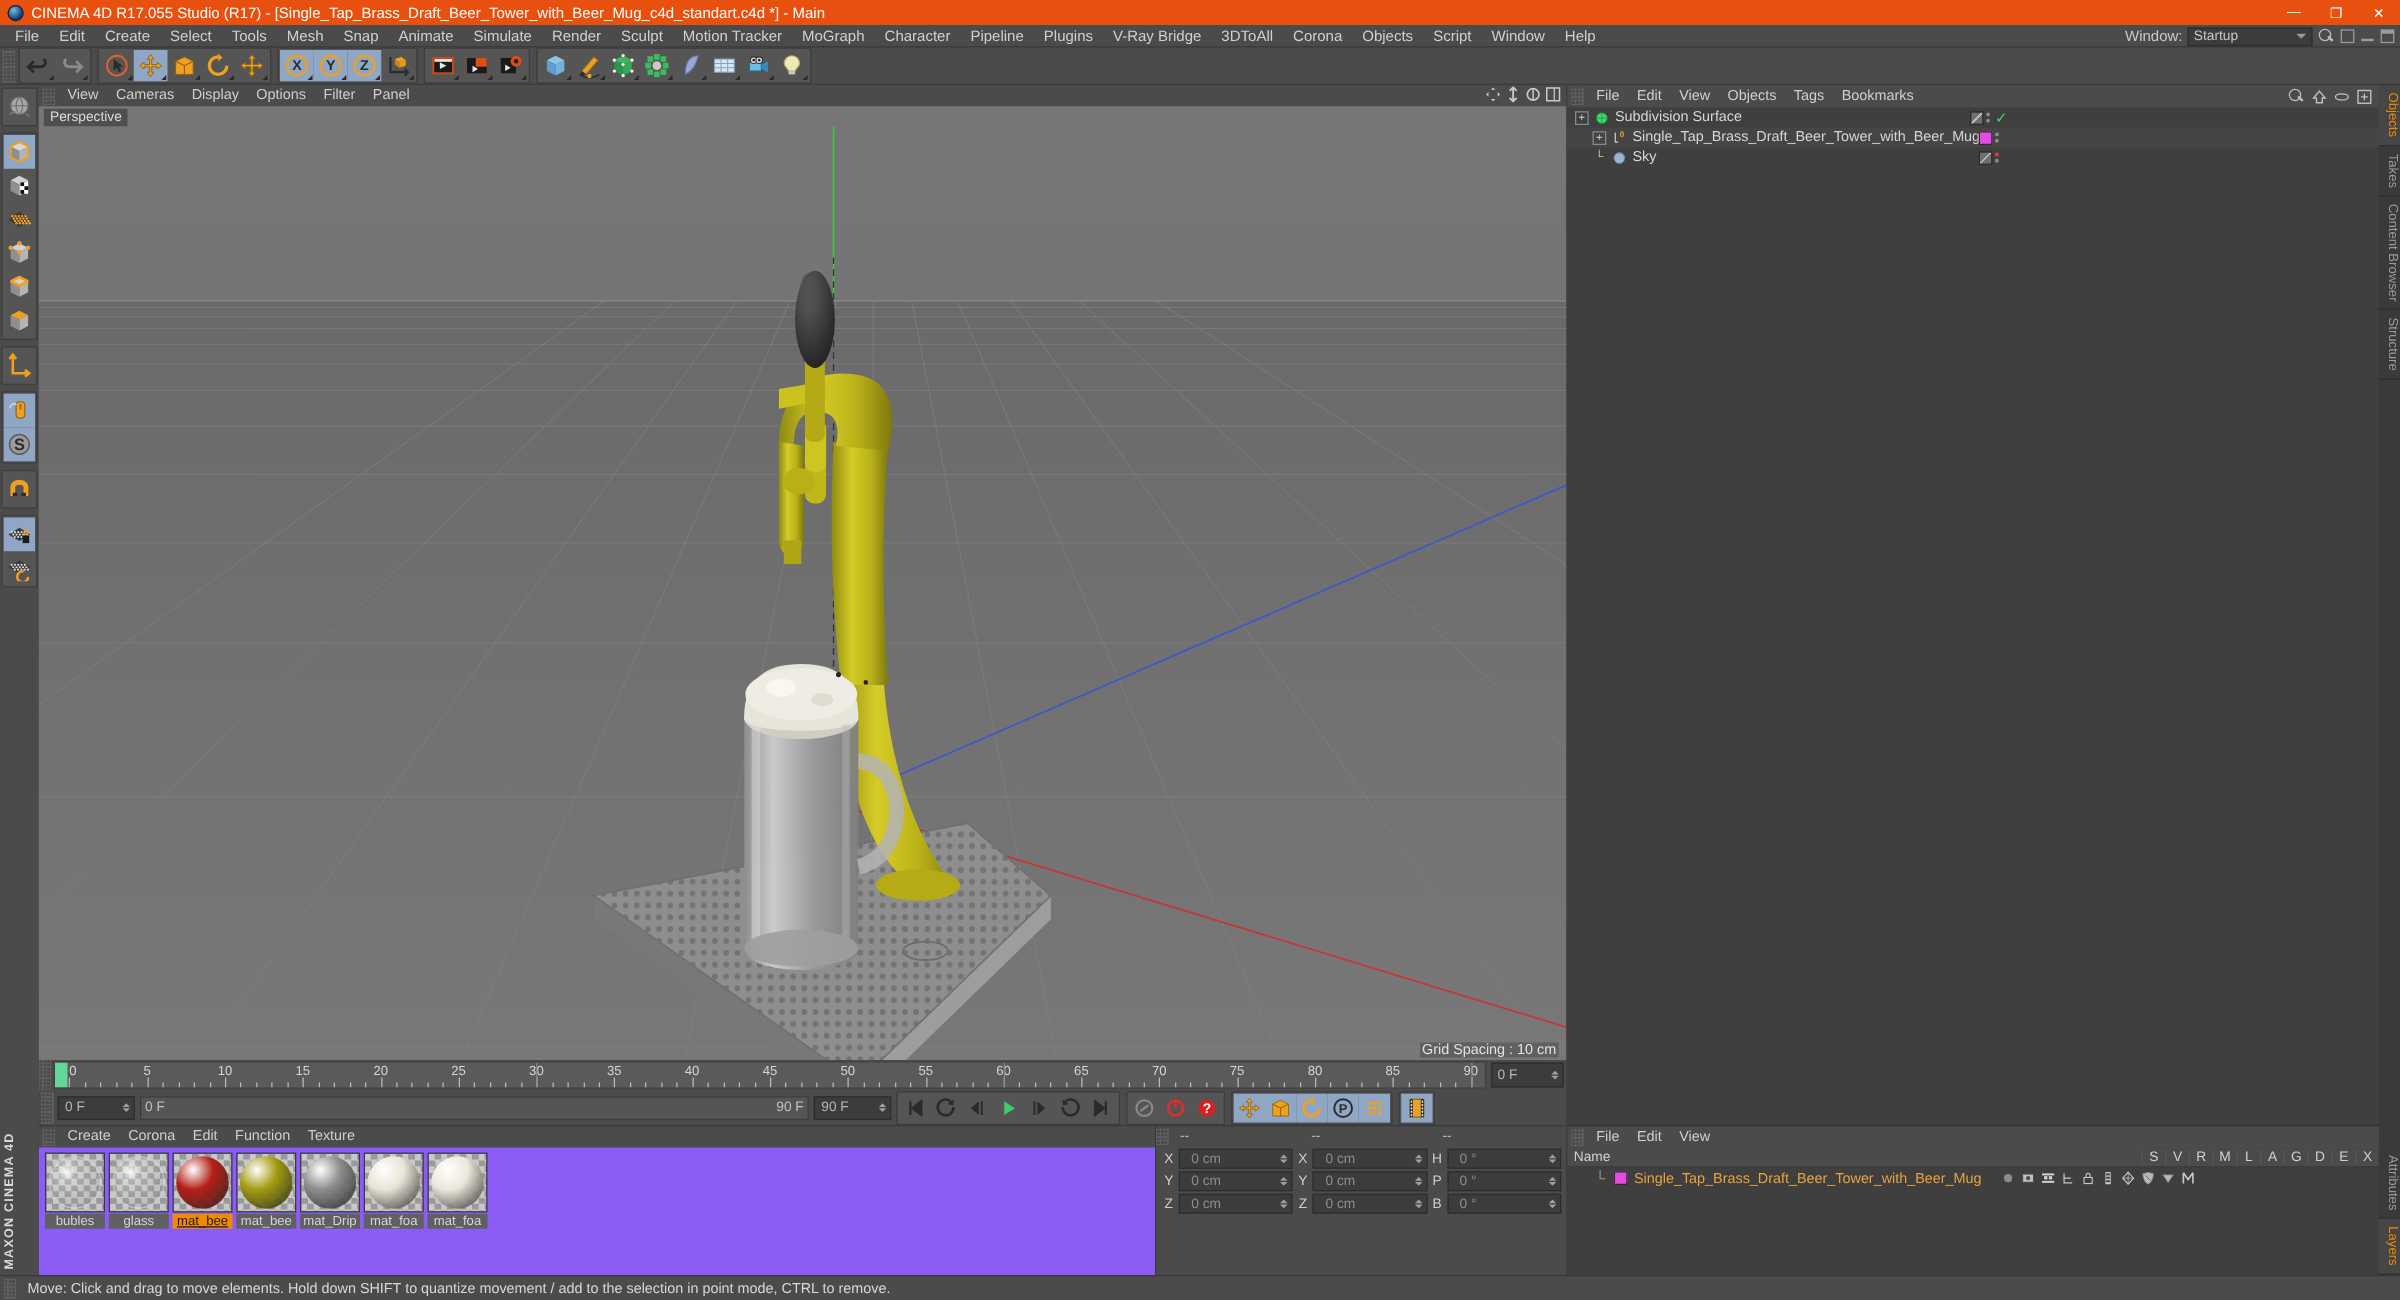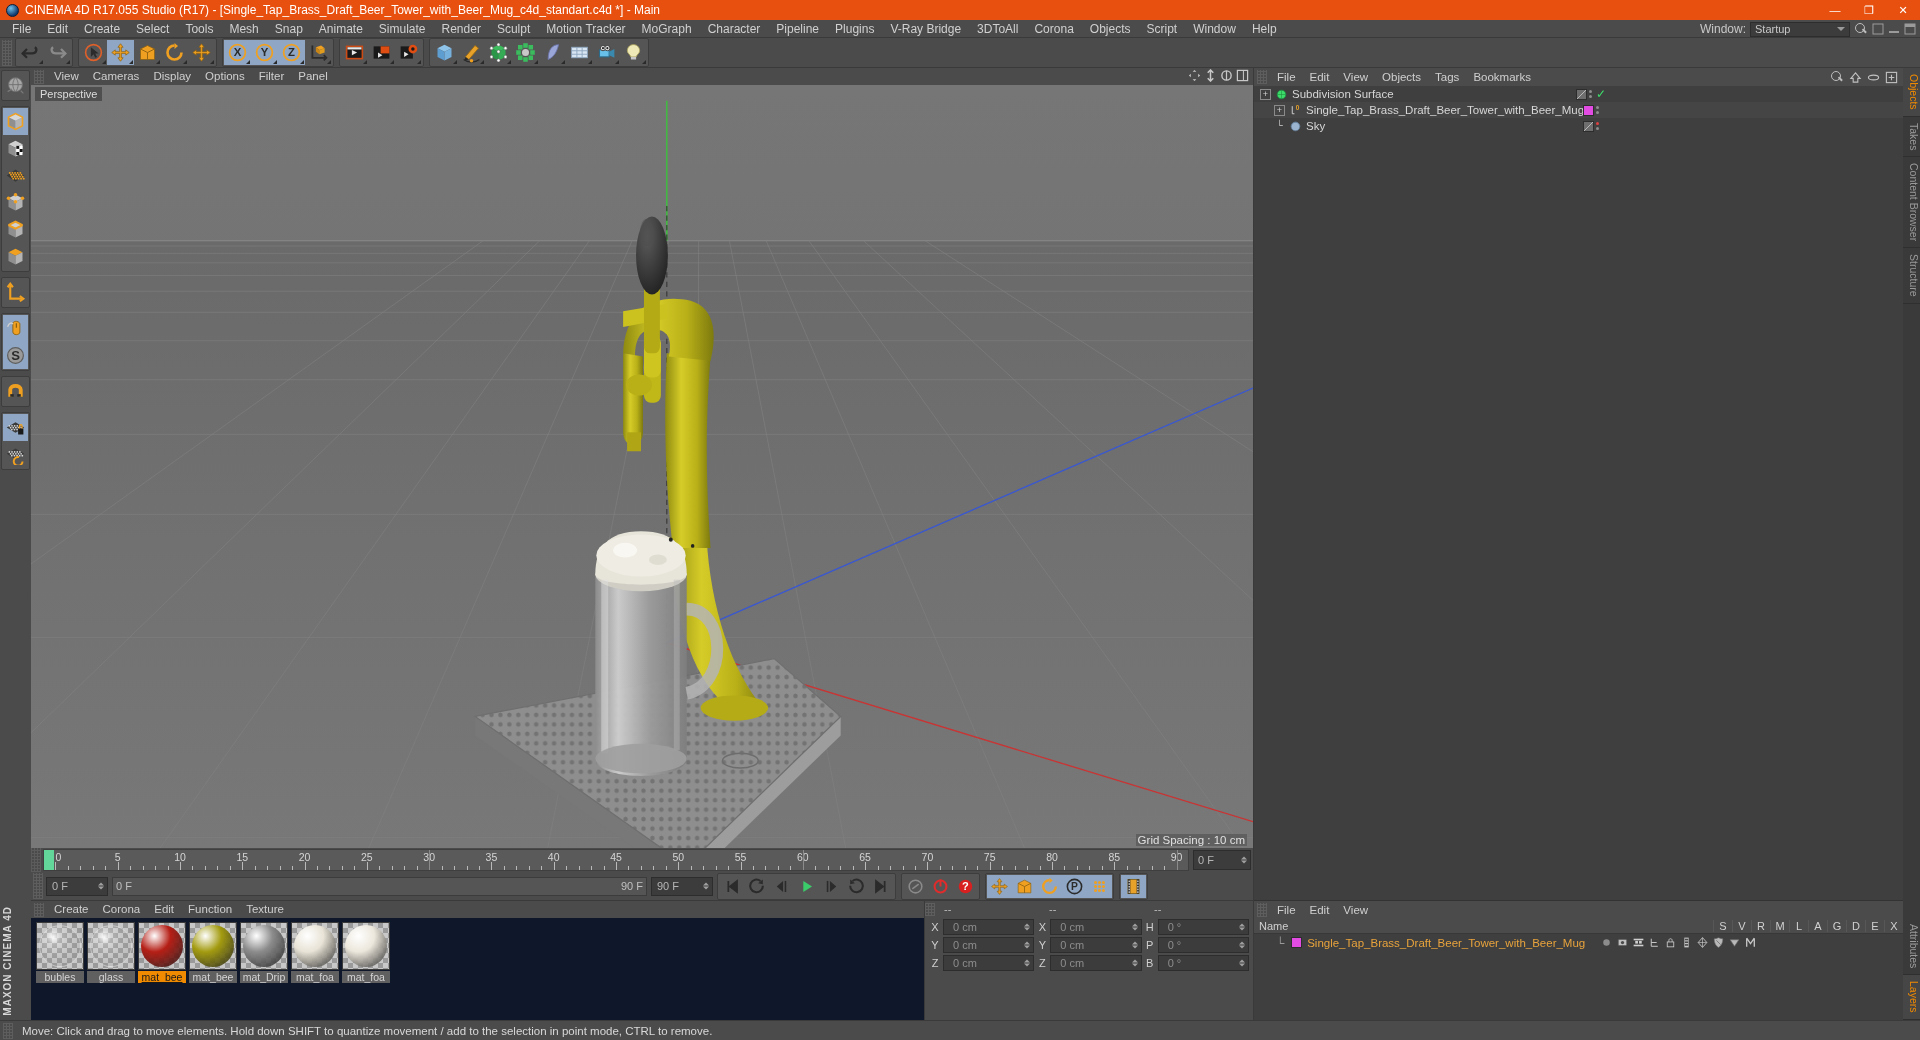--- a/index.html
+++ b/index.html
@@ -130,21 +130,21 @@
   .pbgroup { display:flex; background:#555; border:1px solid #3d3d3d; border-radius:2px; padding:1px;
              margin-right:5px; }
   .pbgroup .pb-btn.sel { background:#8fa7c4; }
 
   
   .bottom { height:120px; display:flex; background:#464646; }
   .matpanel { width:935px; background:#4b4b4b; border-top:1px solid #3a3a3a; display:flex; flex-direction:column;}
   .mat-menu { height:17px; display:flex; align-items:center; padding-left:3px; }
   .mat-menu .mi { padding:0 7px; font-size:11.5px; line-height:17px; color:#cfcfcf; }
   .mat-list { flex:1; display:flex; padding:4px 0 0 5px; gap:3px; align-items:flex-start;
-              background:#0f172a; }
+              background:#8b5cf6; }
   .mat { width:48px; }
   .mat .ball { width:48px;height:48px; border:1px solid #3a3a3a;
      background:
        repeating-conic-gradient(#9a9a9a 0% 25%, #c8c8c8 0% 50%) 0 0/10px 10px;
      position:relative; overflow:hidden;}
   .mat .ball .sphere { position:absolute; inset:2px; border-radius:50%; }
   .mat .nm { font-size:10.5px; color:#d4d4d4; text-align:center; margin-top:1px;
      white-space:nowrap; overflow:hidden; background:#606060; }
   .mat .nm.sel { background:#f08a00; color:#1a1a1a; text-decoration:underline; }
 

